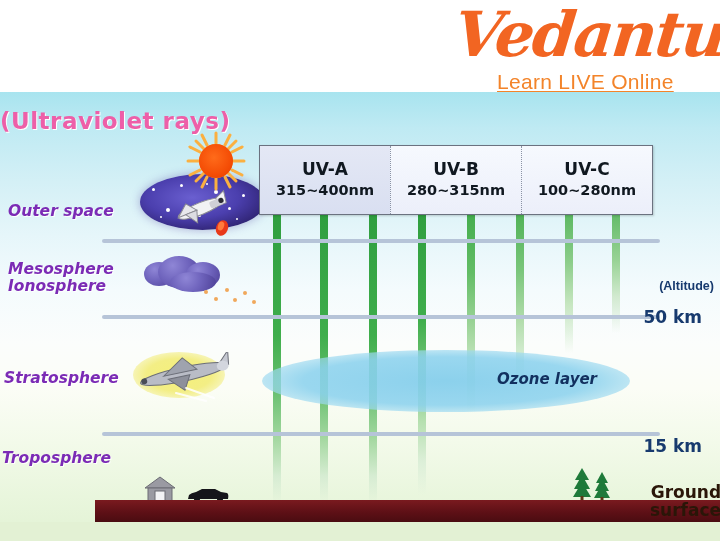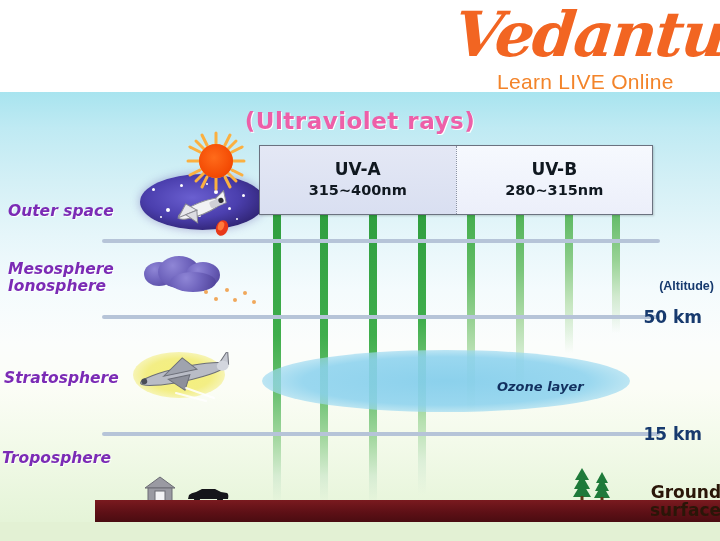--- a/index.html
+++ b/index.html
@@ -17,21 +17,21 @@
     font-family:"DejaVu Serif",serif;
     font-style:italic;font-weight:700;
     font-size:62px;letter-spacing:-2px;
     color:#F26522;
     transform:skewX(-6deg);
     white-space:nowrap;
   }
   .logo-tag{
     position:absolute;left:497px;top:70px;
     font-family:"Liberation Sans",sans-serif;
-    font-size:21px;color:#F3842A;letter-spacing:.3px;white-space:nowrap;
+    font-size:21px;color:#F3842A;letter-spacing:.3px;white-space:nowrap;text-decoration:underline;
   }
 
   
   .sky{
     position:absolute;left:0;top:92px;width:720px;height:449px;
     background:linear-gradient(to bottom,
       #a8e4ef 0%,
       #bfeaf3 8%,
       #d4f0f6 20%,
       #e6f6fa 32%,
@@ -41,21 +41,21 @@
       #f3faea 78%,
       #e9f6dd 90%,
       #e2f2d4 100%);
   }
 
   
   .bline{position:absolute;height:4px;border-radius:2px;background:#b6c4d8;}
 
   
   .uv-title{
-    position:absolute;left:0;top:108px;width:720px;text-align:center;
+    position:absolute;left:0;top:108px;width:720px;text-align:left;
     font-family:"DejaVu Sans",sans-serif;
     font-weight:700;font-size:23px;color:#ED5FA8;
     text-shadow:1px 1px 0 #ffffff;
     letter-spacing:.5px;
   }
   .uv-box{
     position:absolute;left:259px;top:145px;width:392px;height:68px;
     border:1.5px solid #6b7280;
     display:flex;
     box-shadow:1px 1px 2px rgba(0,0,0,.18);
@@ -84,23 +84,23 @@
   .ozone{
     position:absolute;left:262px;top:350px;width:368px;height:62px;
     border-radius:50%;
     background:radial-gradient(ellipse at 50% 50%,
       rgba(130,205,235,.92) 0%,
       rgba(140,210,238,.88) 55%,
       rgba(175,225,243,.55) 80%,
       rgba(200,235,246,0) 100%);
   }
   .ozone-label{
-    position:absolute;left:497px;top:379px;
-    font-family:"DejaVu Sans",sans-serif;
-    font-style:italic;font-weight:700;font-size:13px;color:#12305f;
+    position:absolute;left:497px;top:370px;
+    font-family:"DejaVu Sans",sans-serif;
+    font-style:italic;font-weight:700;font-size:15px;color:#12305f;
     white-space:nowrap;
   }
 
   
   .layer-label{
     position:absolute;
     font-family:"DejaVu Sans",sans-serif;
     font-style:italic;font-weight:700;font-size:15.5px;
     color:#7b2bb5;
     text-shadow:1px 1px 0 rgba(255,255,255,.9);
@@ -265,33 +265,37 @@
 
   <div class="uv-box">
     <div class="uv-cell a">
       <div class="uv-name">UV-A</div>
       <div class="uv-range">315~400nm</div>
     </div>
     <div class="uv-cell">
       <div class="uv-name">UV-B</div>
       <div class="uv-range">280~315nm</div>
     </div>
+    <div class="uv-cell">
+      <div class="uv-name">UV-C</div>
+      <div class="uv-range">100~280nm</div>
+    </div>
   </div>
 
   <div class="layer-label" style="left:8px;top:203px;">Outer space</div>
   <div class="layer-label" style="left:8px;top:261px;">
     <span>Mesosphere</span><br>
     <span>Ionosphere</span>
   </div>
   <div class="layer-label" style="left:4px;top:370px;">Stratosphere</div>
   <div class="layer-label" style="left:2px;top:450px;">Troposphere</div>
 
   <div class="alt-unit">(Altitude)</div>
   <div class="alt-val" style="top:307px;">50 km</div>
-  <div class="alt-val" style="top:424px;">15 km</div>
+  <div class="alt-val" style="top:436px;">15 km</div>
 
   <svg class="house" viewBox="0 0 32 26">
     <polygon points="16,1 31,12 1,12" fill="#9a9aa2" stroke="#6c6c74" stroke-width="1"></polygon>
     <rect x="4" y="12" width="24" height="14" fill="#9a9aa2" stroke="#6c6c74" stroke-width="1"></rect>
     <rect x="11" y="15" width="10" height="11" fill="#f3f3f5" stroke="#6c6c74" stroke-width="1"></rect>
   </svg>
   <svg class="car" viewBox="0 0 44 14">
     <path d="M2 11 L3 7 Q5 5 10 4 L16 1 L29 1 L35 4 L41 5 Q43 6 42 11 Z" fill="#15151a"></path>
     <circle cx="11" cy="11" r="3" fill="#15151a"></circle>
     <circle cx="34" cy="11" r="3" fill="#15151a"></circle>

